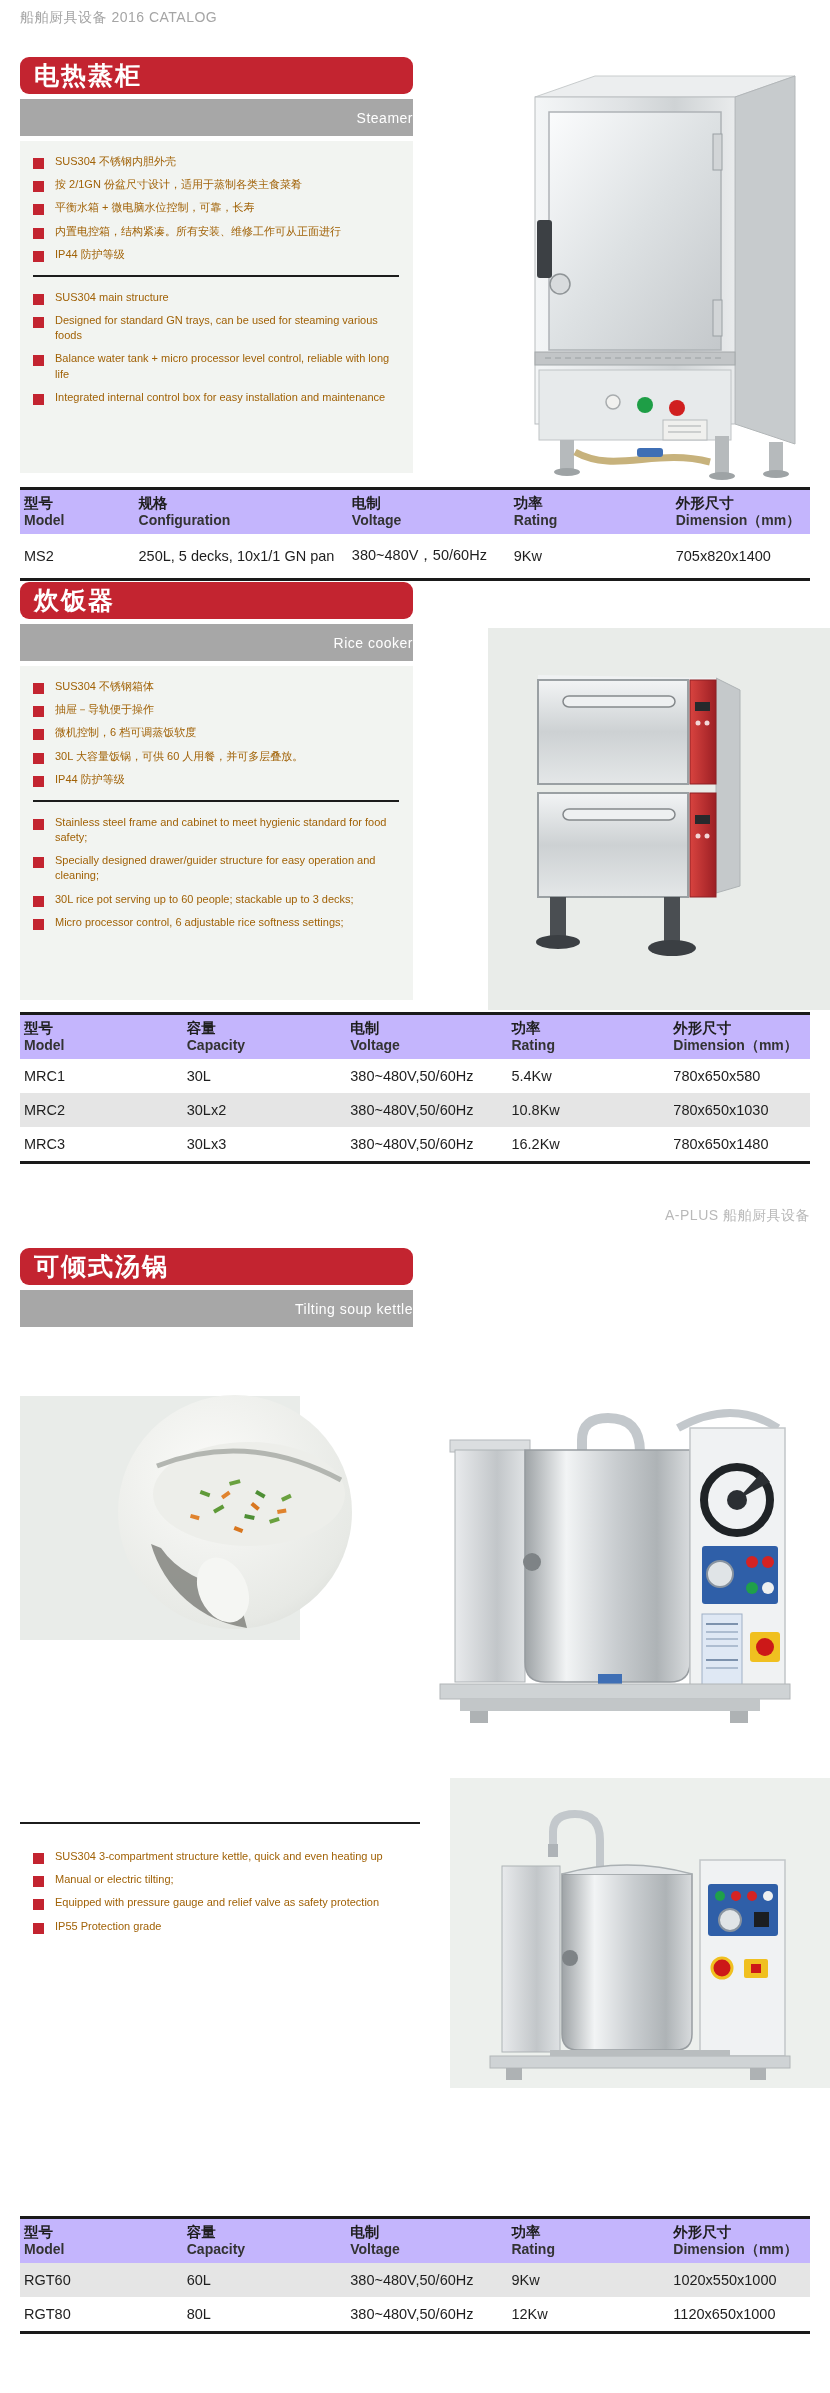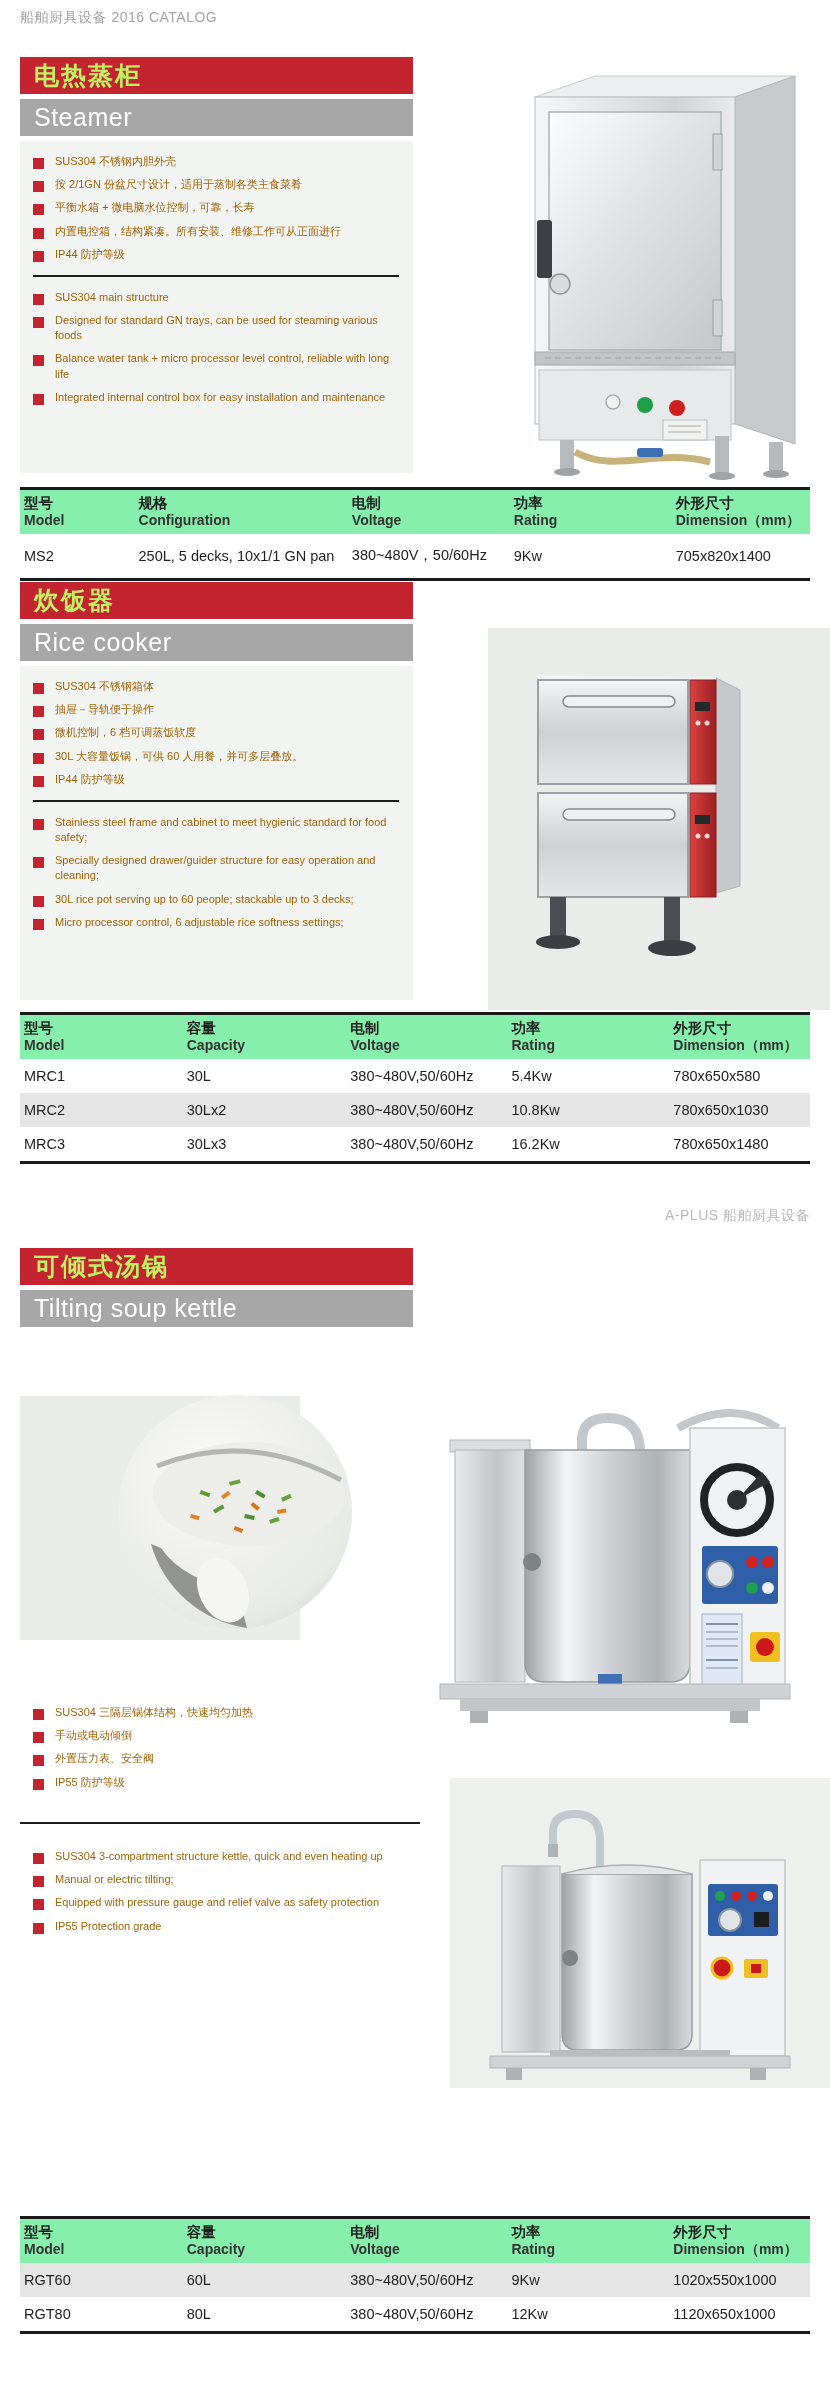--- a/index.html
+++ b/index.html
@@ -4,36 +4,36 @@
 <style>
   html,body{margin:0;padding:0;background:#ffffff;}
   body{font-family:"Liberation Sans","DejaVu Sans",sans-serif;color:#333;}
   .page{position:relative;width:830px;height:2393px;background:#fff;overflow:hidden;}
   .abs{position:absolute;}
 
   .page-header{left:20px;top:9px;font-size:14px;color:#a5a5a5;letter-spacing:.5px;}
   .brand-note{left:20px;top:1207px;width:790px;text-align:right;font-size:14px;color:#b9b9b9;letter-spacing:.5px;}
 
   .bar{width:393px;height:37px;display:flex;align-items:center;padding-left:14px;box-sizing:border-box;}
-  .bar-red{background:#c32430;color:#bef264;font-size:25px;font-weight:bold;letter-spacing:2px;}
-  .bar-gray{background:#a7a7a7;color:#fff;font-size:25px;letter-spacing:.5px;}
+  .bar-red{background:#c32430;color:#ffffff;font-size:25px;font-weight:bold;letter-spacing:2px;border-radius:9px;}
+  .bar-gray{background:#a7a7a7;color:#fff;font-size:14px;letter-spacing:.5px;justify-content:flex-end;}
 
   .features{width:393px;background:#f2f4f1;box-sizing:border-box;padding:13px 10px 10px 13px;}
   .features.nobg{background:transparent;}
   .features.wide{width:430px;}
   ul.feat{list-style:none;margin:0;padding:0;}
   ul.feat li{display:flex;gap:11px;margin-bottom:8px;font-size:11px;line-height:1.38;color:#a16207;}
   .bullet{width:11px;height:11px;background:#c32430;margin-top:4px;flex:0 0 11px;}
   .feat-divider{height:2px;background:#1c1c1c;border:0;margin:13px 4px 13px 0;}
   .divider-solo{height:2px;background:#1c1c1c;}
 
   table.ptable{position:absolute;width:790px;border-collapse:collapse;
     border-top:3px solid #1a1a1a;border-bottom:3px solid #1a1a1a;}
   table.ptable th,table.ptable td{text-align:left;vertical-align:middle;padding:4px 4px;}
-  table.ptable thead tr{background:#86efac;padding-left:28px;}
+  table.ptable thead tr{background:#c4b5fd;padding-left:28px;}
   .th-cn{font-weight:bold;font-size:14.5px;color:#1e1e1e;line-height:1.25;}
   .th-en{font-size:14px;color:#333;line-height:1.25;}
   table.ptable tbody td{font-size:14.5px;color:#1e1e1e;}
   table.t-one tbody td{height:36px;}
   table.t-multi tbody td{height:26px;}
   tr.alt{background:#e5e5e5;}
 
   .photo{position:absolute;}
   .photo svg{display:block;}
 </style>
@@ -408,40 +408,20 @@
       <line x1="406" y1="336" x2="438" y2="336" stroke="#7d92ad" stroke-width="1"></line>
       <rect x="450" y="300" width="30" height="30" rx="3" fill="#f0c020"></rect>
       <circle cx="465" cy="315" r="9" fill="#cc1818"></circle>
       <rect x="140" y="352" width="350" height="15" fill="#cfd3d5" stroke="#b2b6b8" stroke-width="1"></rect>
       <rect x="160" y="367" width="300" height="12" fill="#c2c6c8"></rect>
       <rect x="170" y="379" width="18" height="12" fill="#aeb2b4"></rect>
       <rect x="430" y="379" width="18" height="12" fill="#aeb2b4"></rect>
     </svg>
   </div>
 
-  <div class="abs features nobg wide" style="left:20px;top:1692px;">
-    <ul class="feat">
-      <li>
-          <span class="bullet"></span>
-          <span>SUS304 三隔层锅体结构，快速均匀加热</span>
-        </li>
-      <li>
-          <span class="bullet"></span>
-          <span>手动或电动倾倒</span>
-        </li>
-      <li>
-          <span class="bullet"></span>
-          <span>外置压力表、安全阀</span>
-        </li>
-      <li>
-          <span class="bullet"></span>
-          <span>IP55 防护等级</span>
-        </li>
-    </ul>
-  </div>
   <div class="abs divider-solo" style="left:20px;top:1822px;width:400px;"></div>
   <div class="abs features nobg wide" style="left:20px;top:1836px;">
     <ul class="feat">
       <li>
           <span class="bullet"></span>
           <span>SUS304 3-compartment structure kettle, quick and even heating up</span>
         </li>
       <li>
           <span class="bullet"></span>
           <span>Manual or electric tilting;</span>

